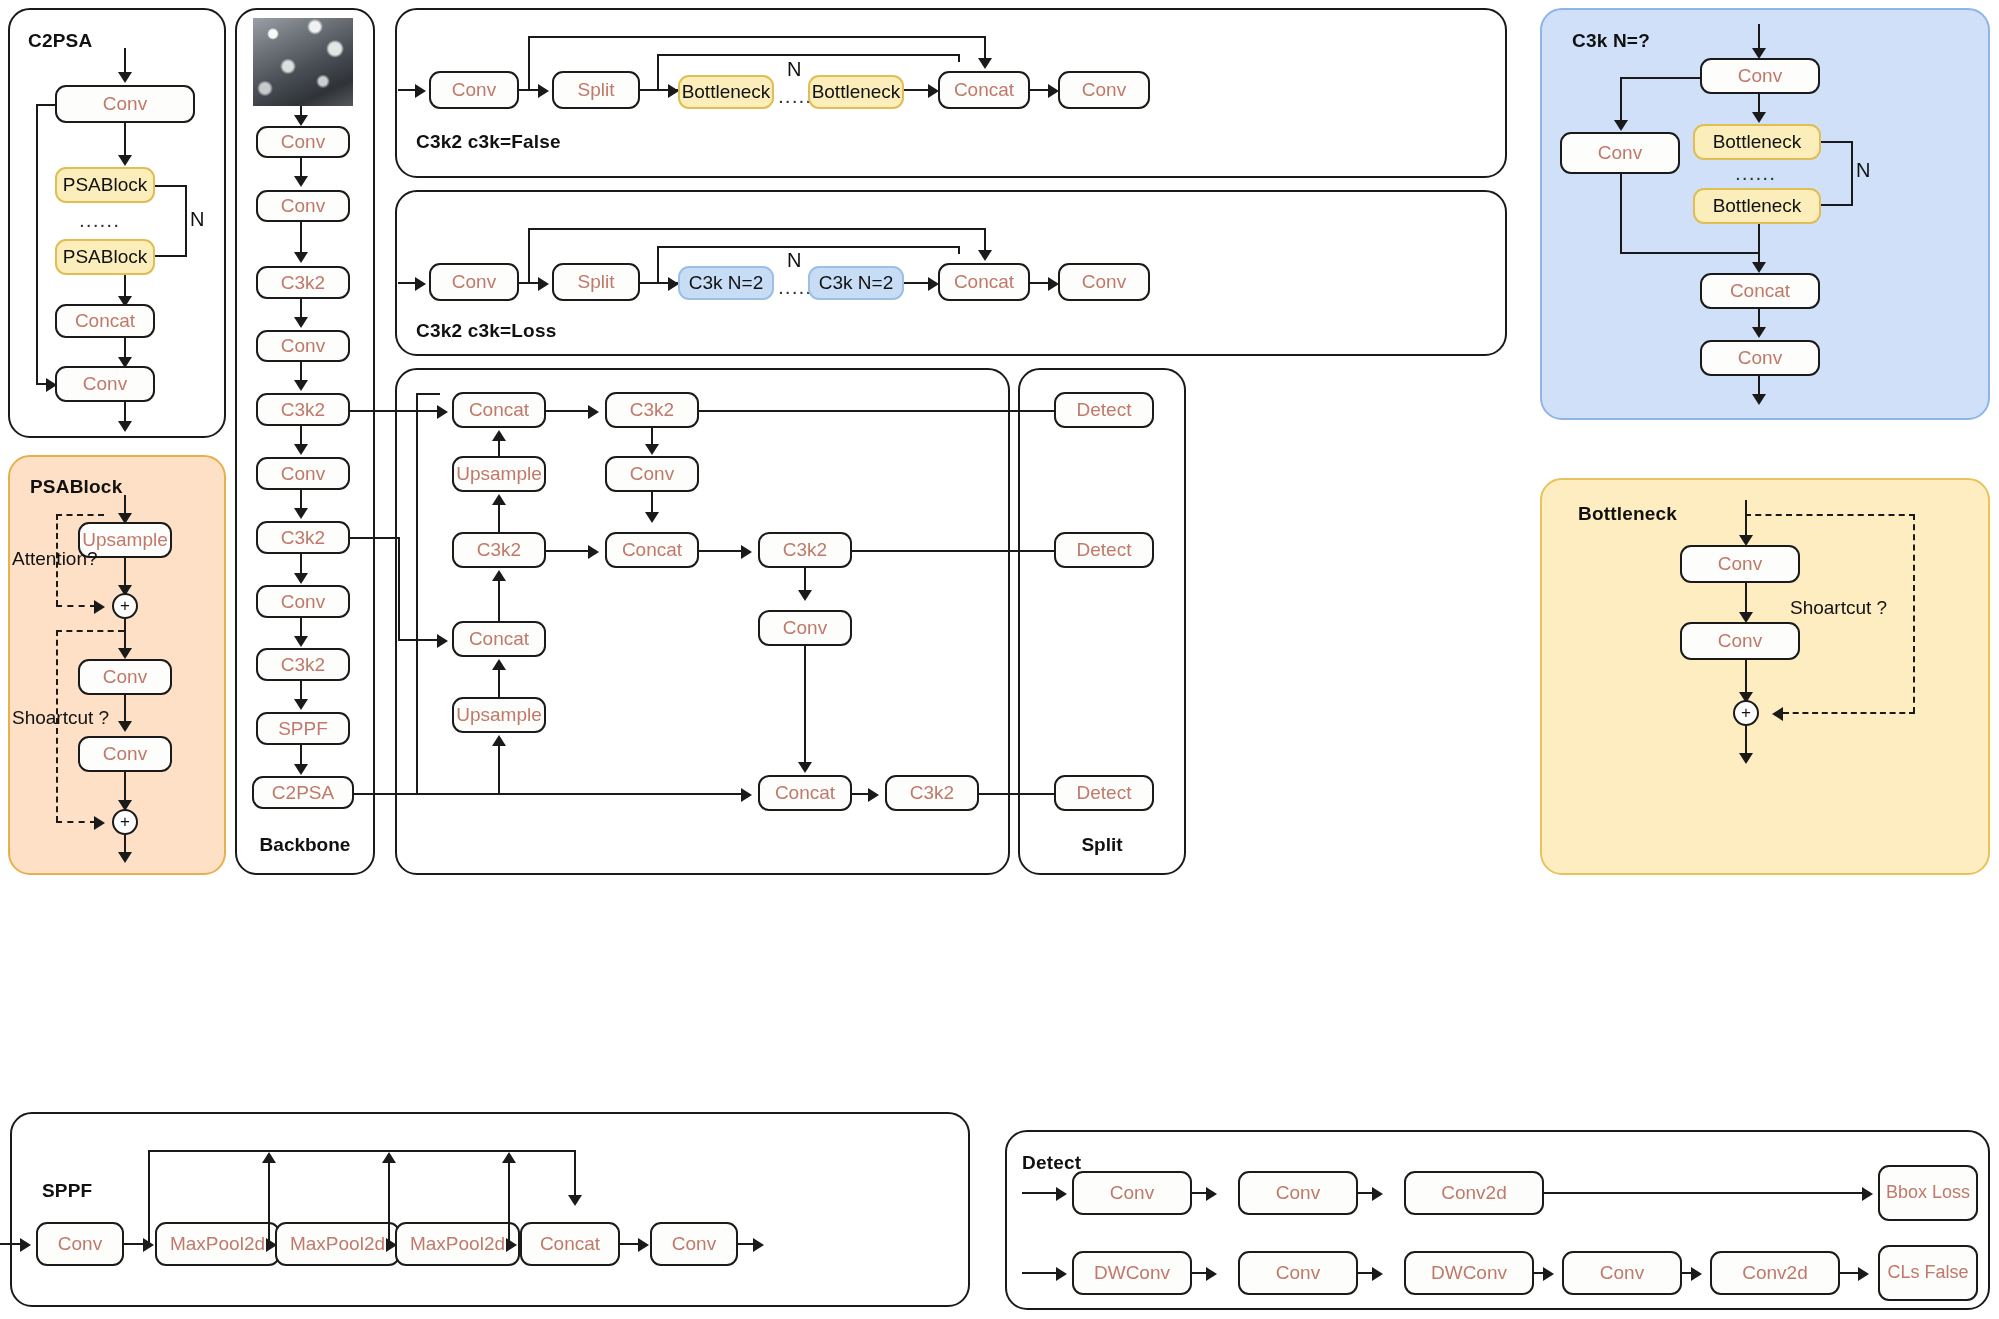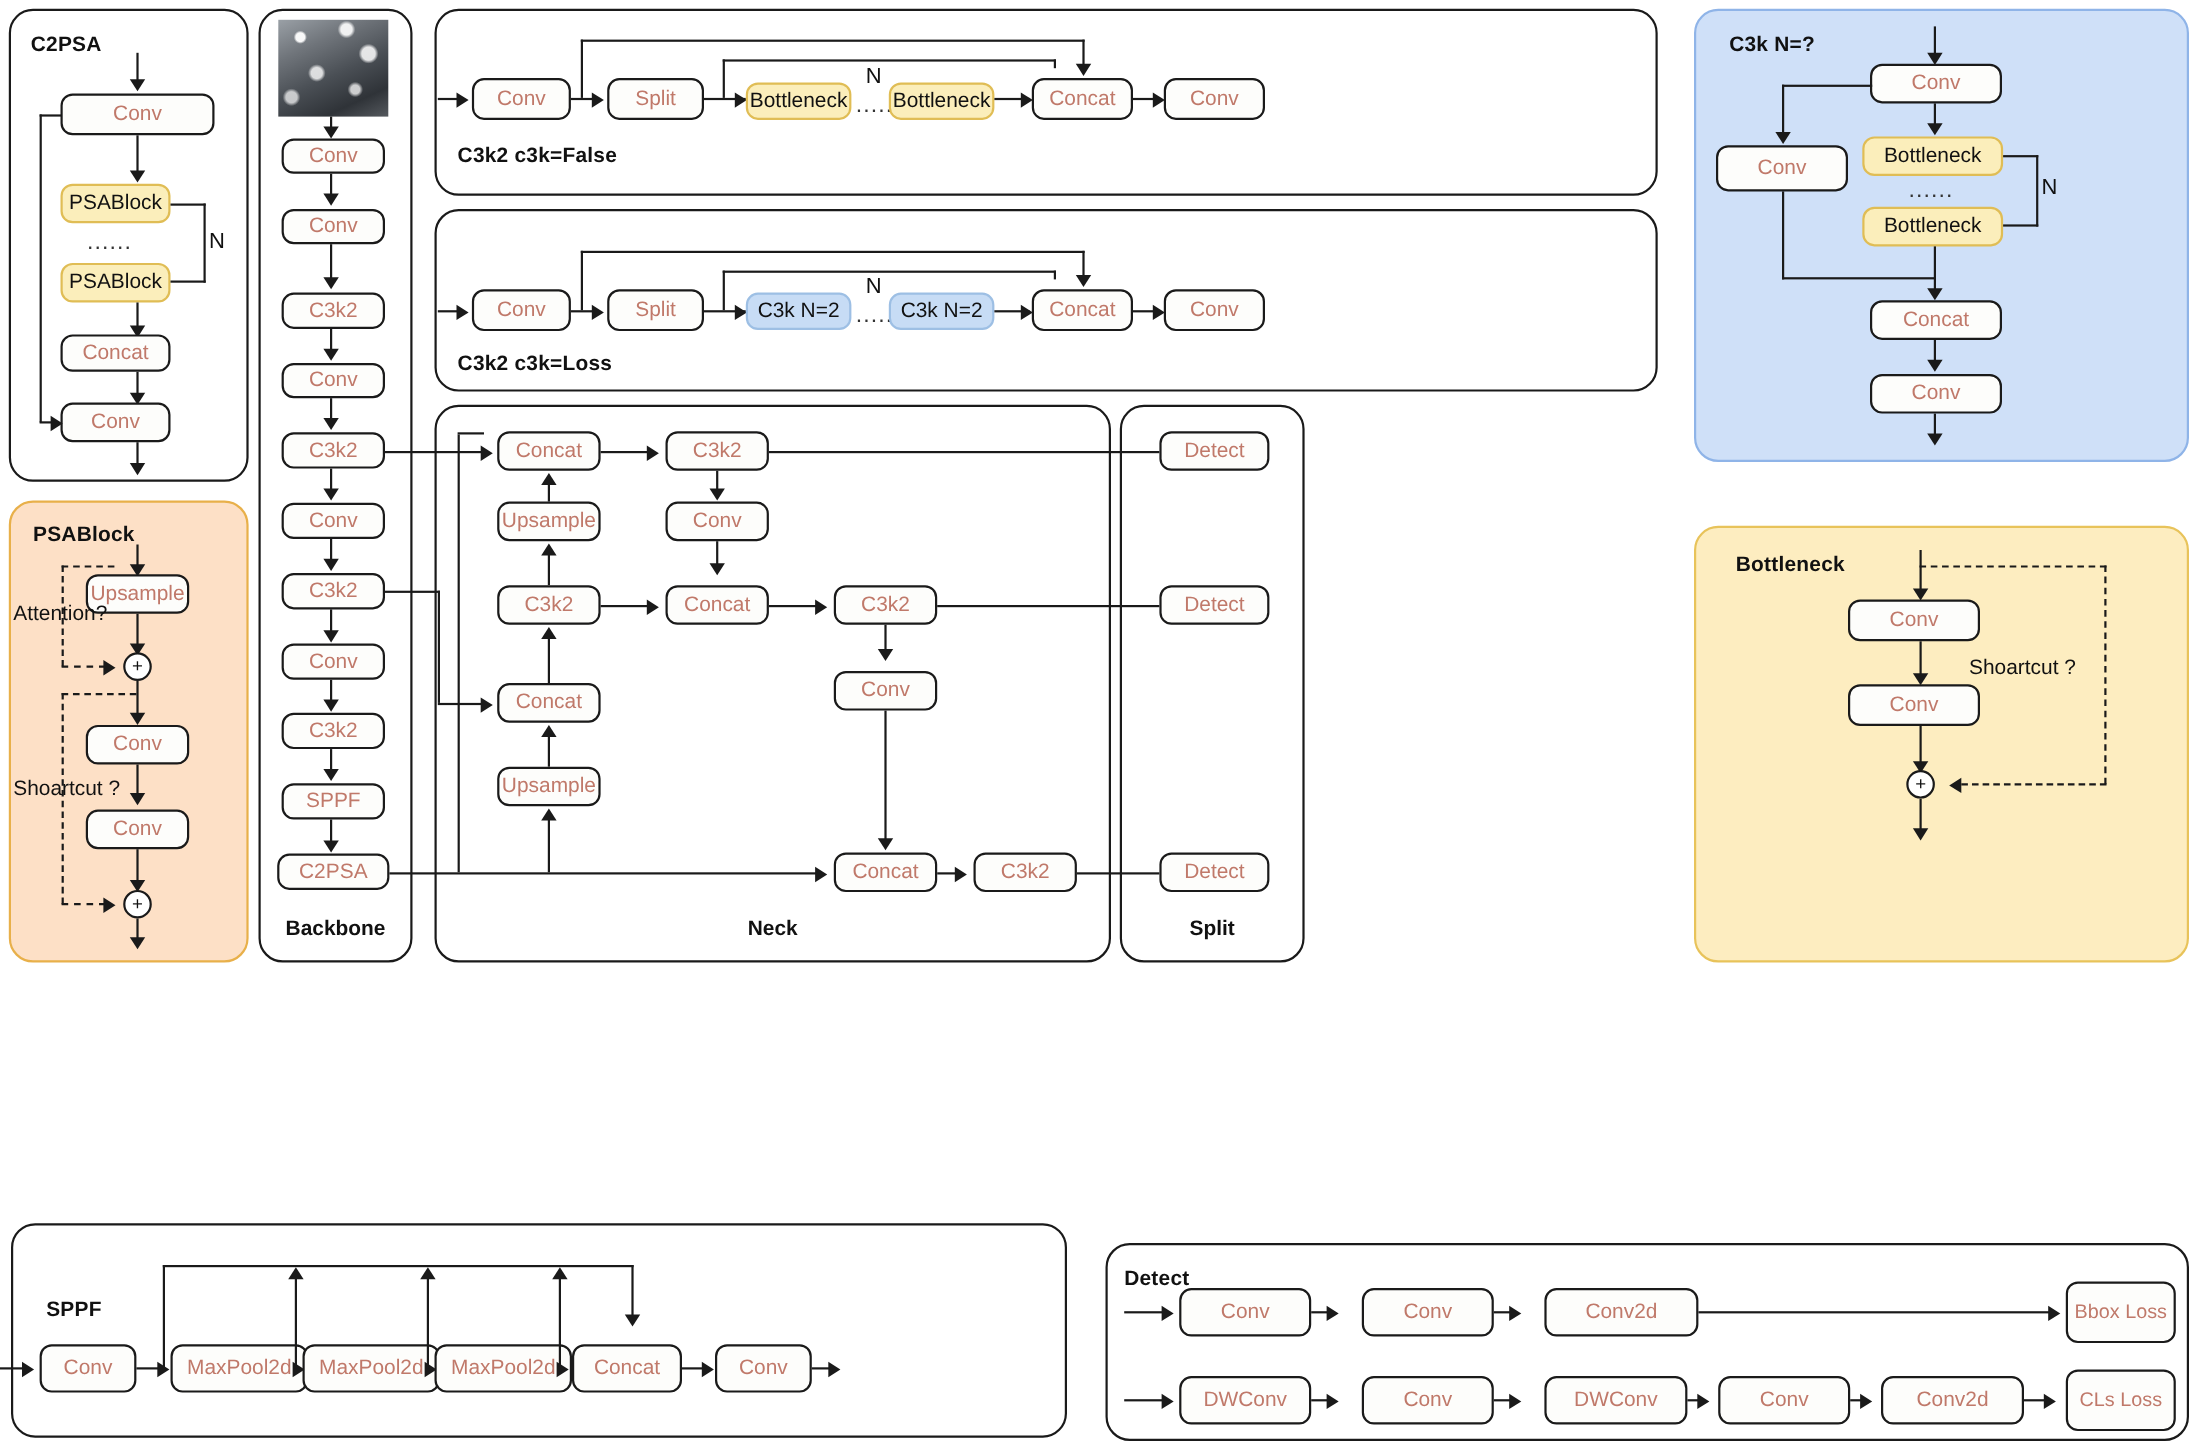--- a/index.html
+++ b/index.html
@@ -330,21 +330,20 @@
   <div class="ln v" style="left:528px; top:228px; height:54px;"></div>
   <div class="ln h" style="left:528px; top:228px; width:458px;"></div>
   <div class="ln v" style="left:984px; top:228px; height:24px;"></div>
   <div class="arr down" style="left:978px; top:250px;"></div>
 
   <div class="ln v" style="left:657px; top:246px; height:36px;"></div>
   <div class="ln h" style="left:657px; top:246px; width:303px;"></div>
   <div class="ln v" style="left:958px; top:246px; height:8px;"></div>
 
   <div class="panel" style="left:395px; top:368px; width:615px; height:507px;"></div>
-  <div class="panel-footer" style="left:395px; top:834px; width:615px;">Neck</div>
 
   <div class="node" style="left:452px; top:392px; width:94px; height:36px;">Concat</div>
   <div class="node" style="left:605px; top:392px; width:94px; height:36px;">C3k2</div>
   <div class="ln h" style="left:546px; top:410px; width:46px;"></div>
   <div class="arr right" style="left:588px; top:405px;"></div>
 
   <div class="ln h" style="left:350px; top:410px; width:90px;"></div>
   <div class="arr right" style="left:437px; top:405px;"></div>
 
   <div class="node" style="left:452px; top:456px; width:94px; height:36px;">Upsample</div>
@@ -555,15 +554,15 @@
   <div class="arr right" style="left:1543px; top:1267px;"></div>
 
   <div class="node" style="left:1562px; top:1251px; width:120px; height:44px;">Conv</div>
   <div class="ln h" style="left:1682px; top:1272px; width:12px;"></div>
   <div class="arr right" style="left:1691px; top:1267px;"></div>
 
   <div class="node" style="left:1710px; top:1251px; width:130px; height:44px;">Conv2d</div>
   <div class="ln h" style="left:1840px; top:1272px; width:22px;"></div>
   <div class="arr right" style="left:1858px; top:1267px;"></div>
 
-  <div class="node two-line" style="left:1878px; top:1245px; width:100px; height:56px;">CLs Loss</div>
+  <div class="node two-line" style="left:1878px; top:1245px; width:100px; height:56px;">CLs False</div>
 
 </div>
 
 </body></html>

